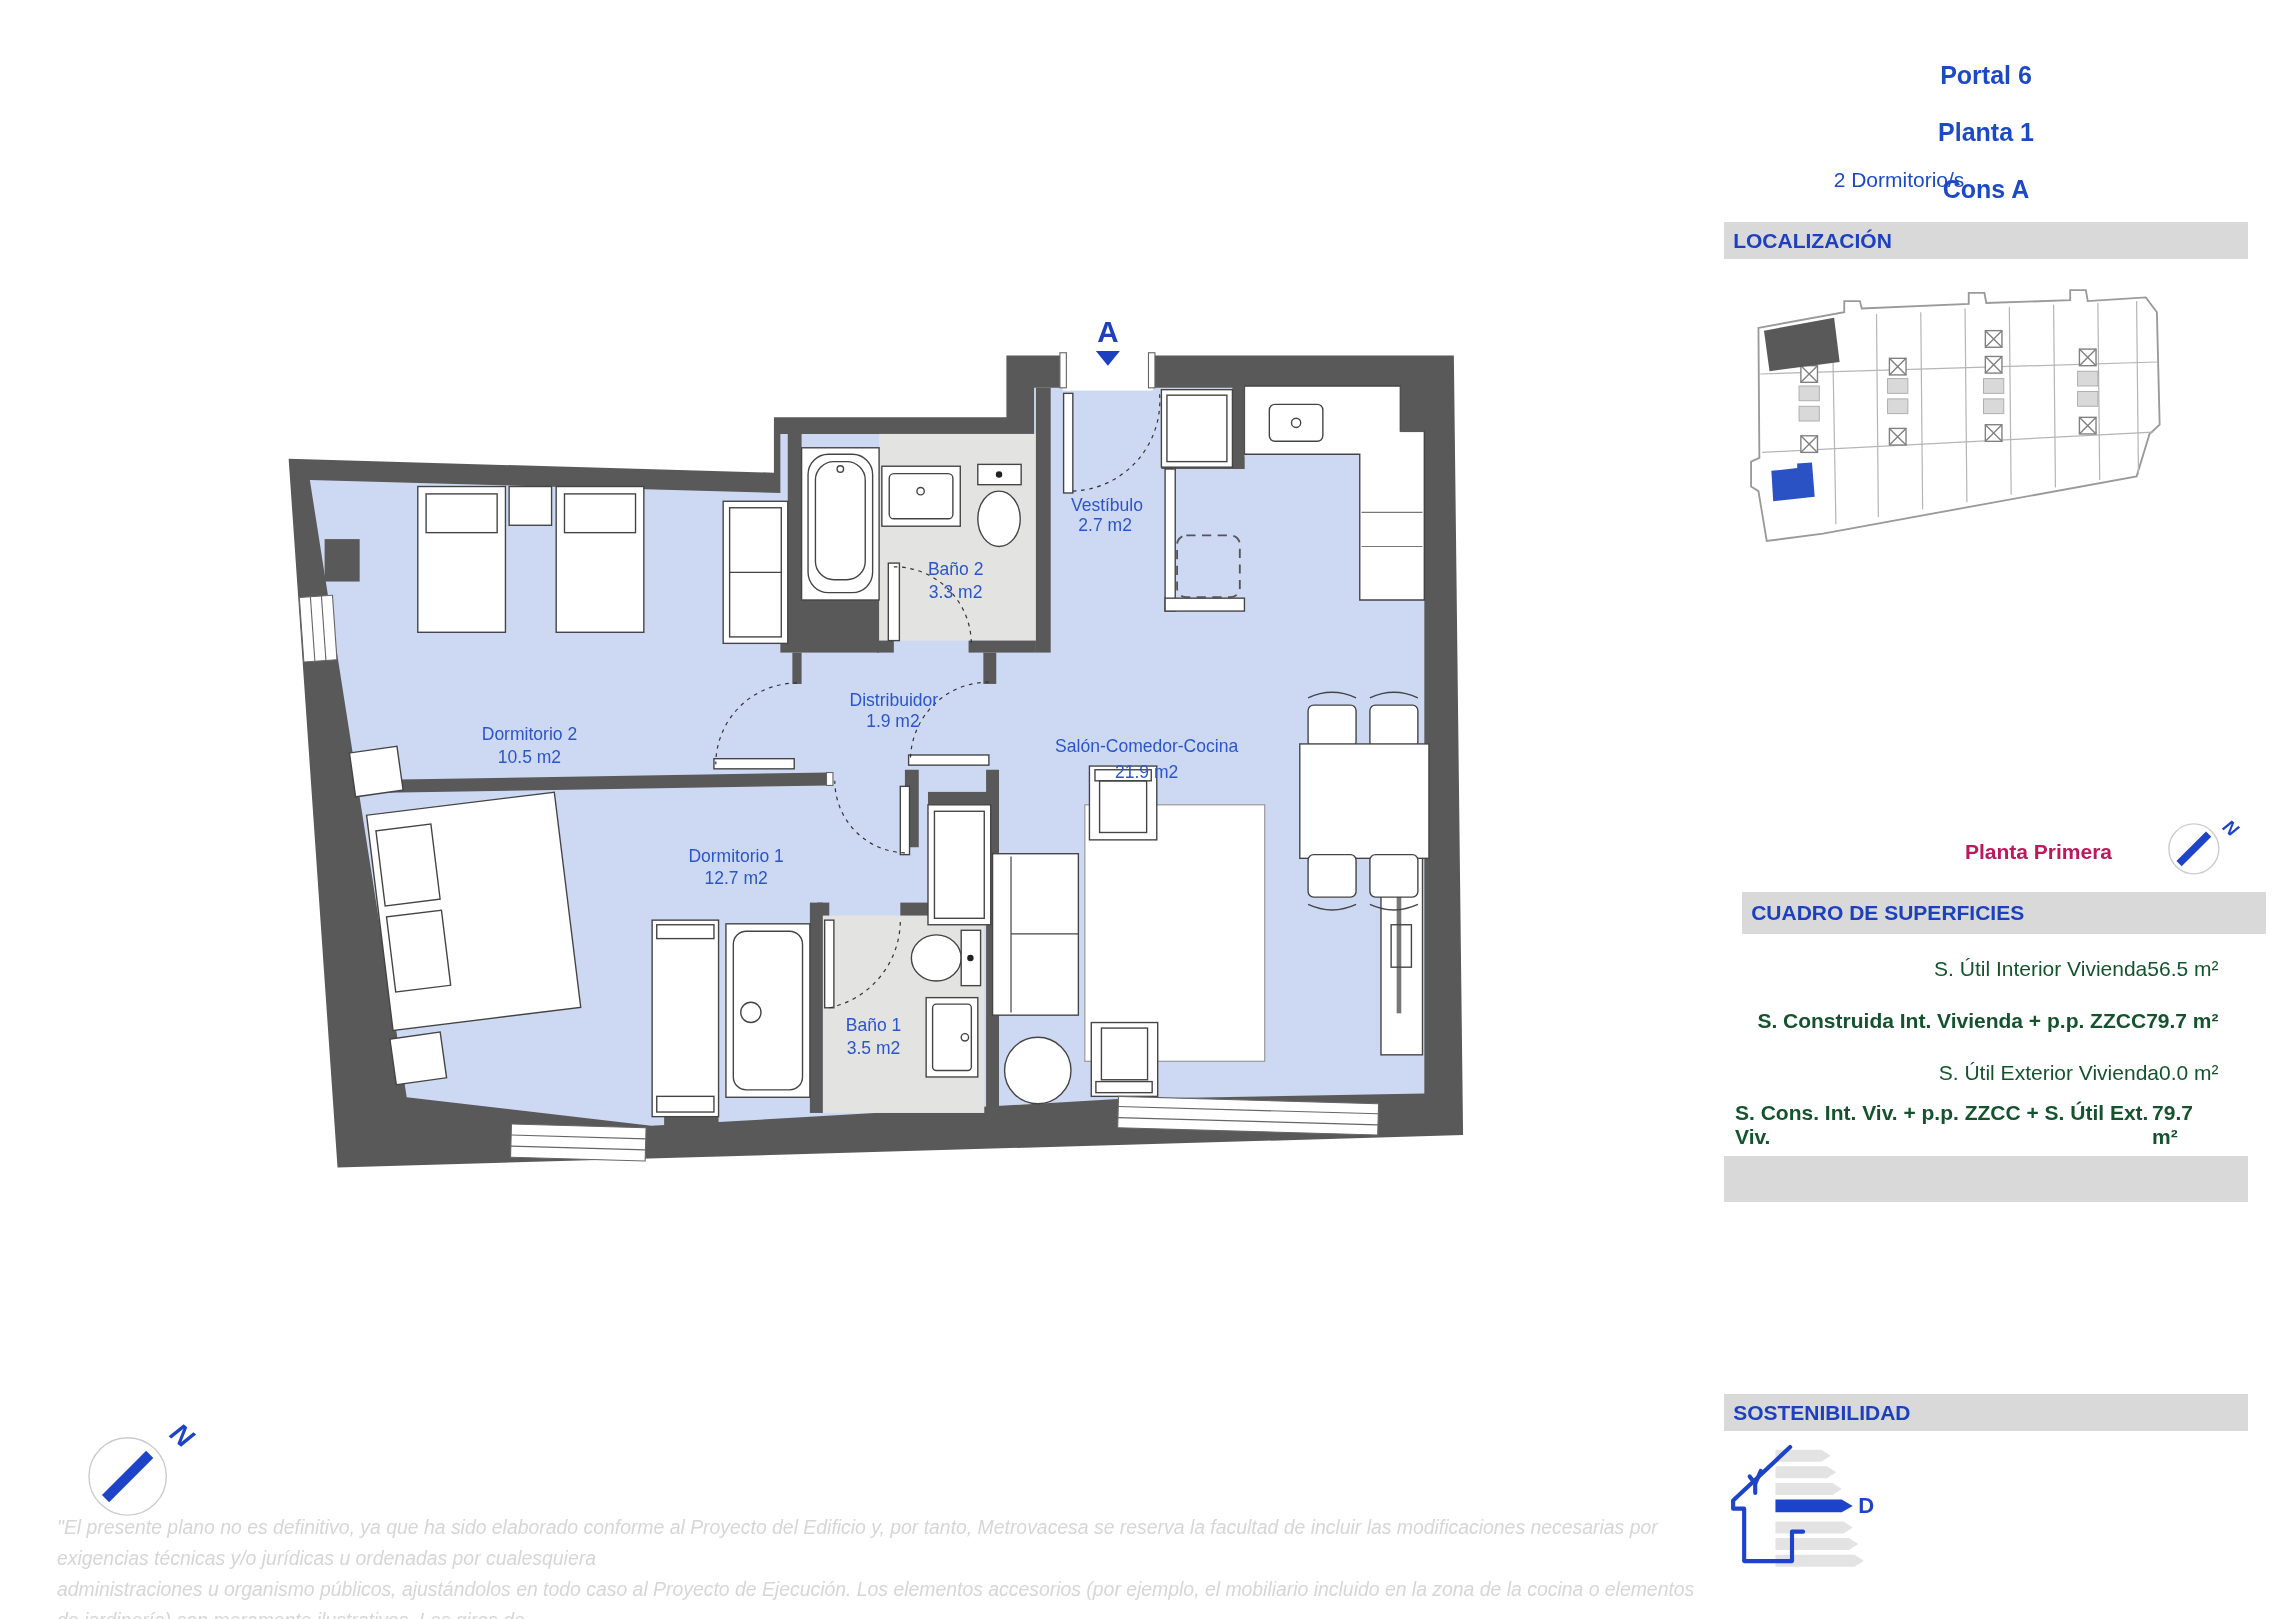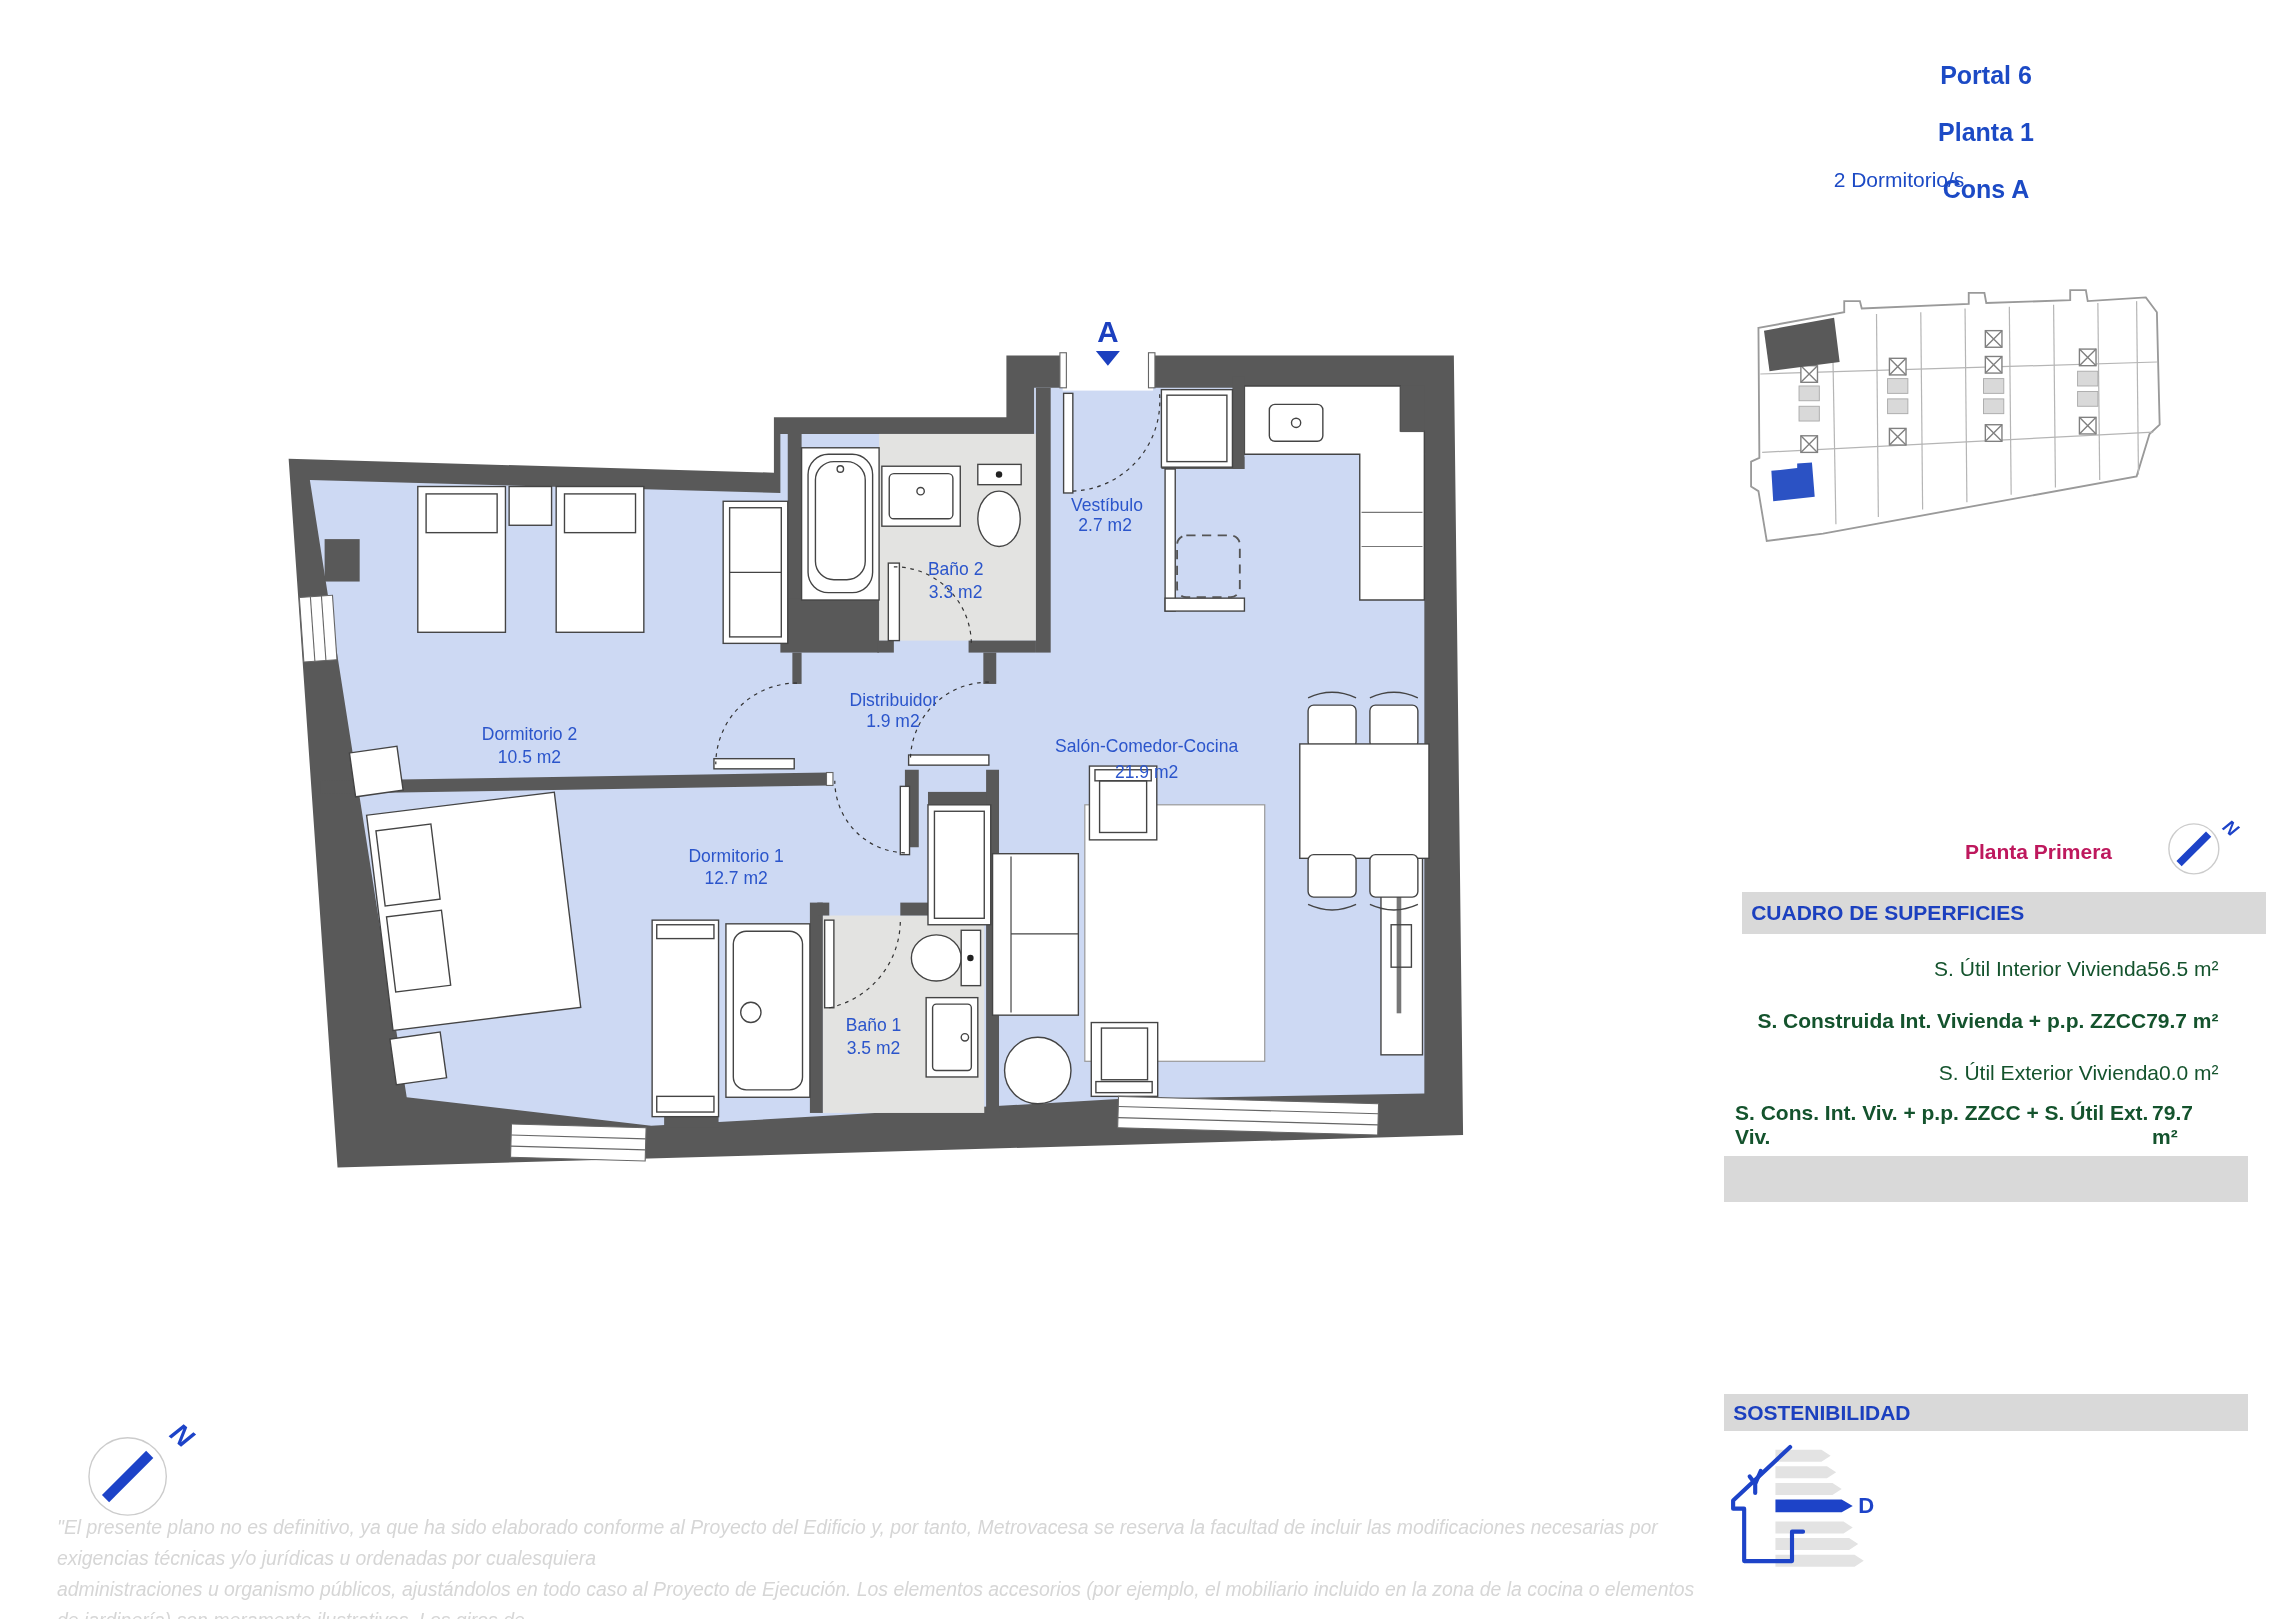--- a/index.html
+++ b/index.html
@@ -239,20 +239,23 @@
 
 
   <div class="abs subtitle">
     <span>Portal 6</span>
     <span>Planta 1</span>
     <span>Cons A</span>
   </div>
 
   <div class="abs bedrooms">2 Dormitorio/s</div>
 
+  <div class="abs band" style="left:1724px;top:222px;">
+    <span>LOCALIZACIÓN</span>
+  </div>
 
   <svg class="abs" style="left:1740px;top:277px;" width="475" height="277" viewBox="0 0 515 300">
     <polygon points="20,55 113,38 113,26 130,26 132,34 248,29 248,17 265,17 267,28 358,25 358,14 375,14 377,26 440,22 452,38 455,160 444,170 430,216 90,278 29,286 20,232 12,227 12,200 21,196" fill="#ffffff" stroke="#9a9a9a" stroke-width="2"></polygon>
     <g stroke="#b5b5b5" stroke-width="1.3">
       <line x1="100" y1="45" x2="104" y2="268"></line>
       <line x1="148" y1="40" x2="150" y2="260"></line>
       <line x1="196" y1="38" x2="198" y2="252"></line>
       <line x1="244" y1="34" x2="246" y2="244"></line>
       <line x1="292" y1="32" x2="294" y2="236"></line>
       <line x1="340" y1="30" x2="342" y2="228"></line>

